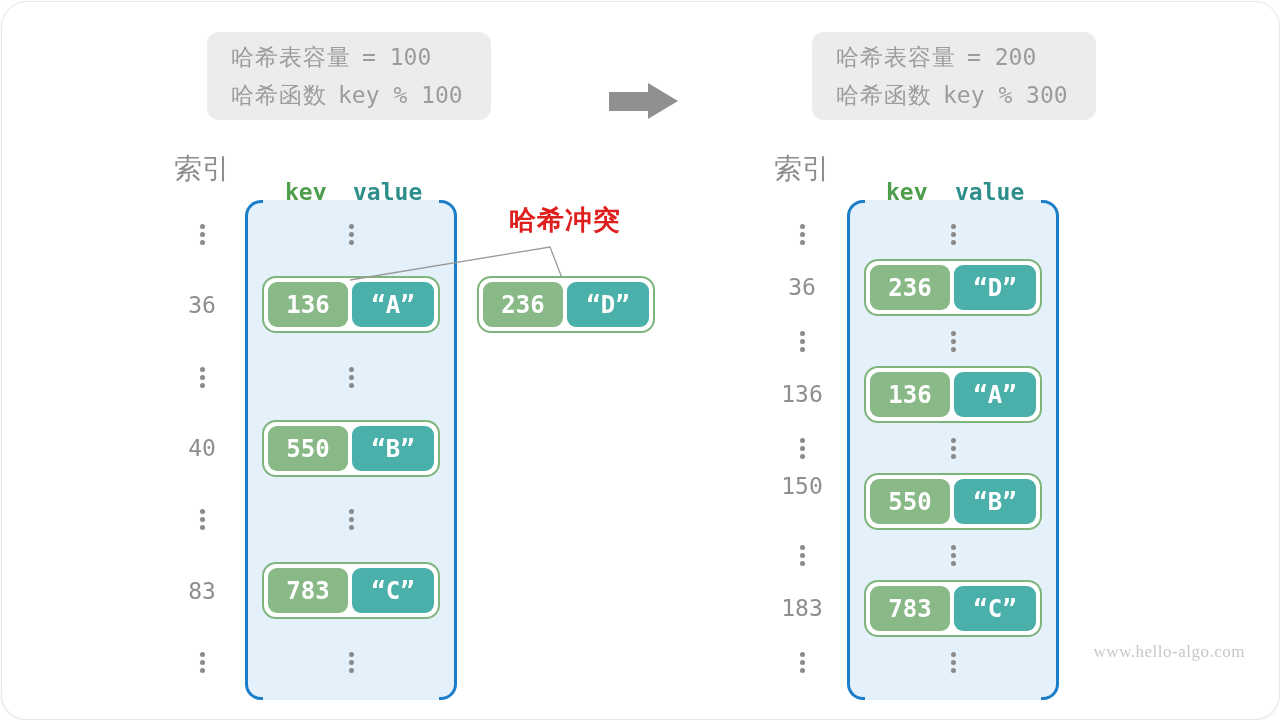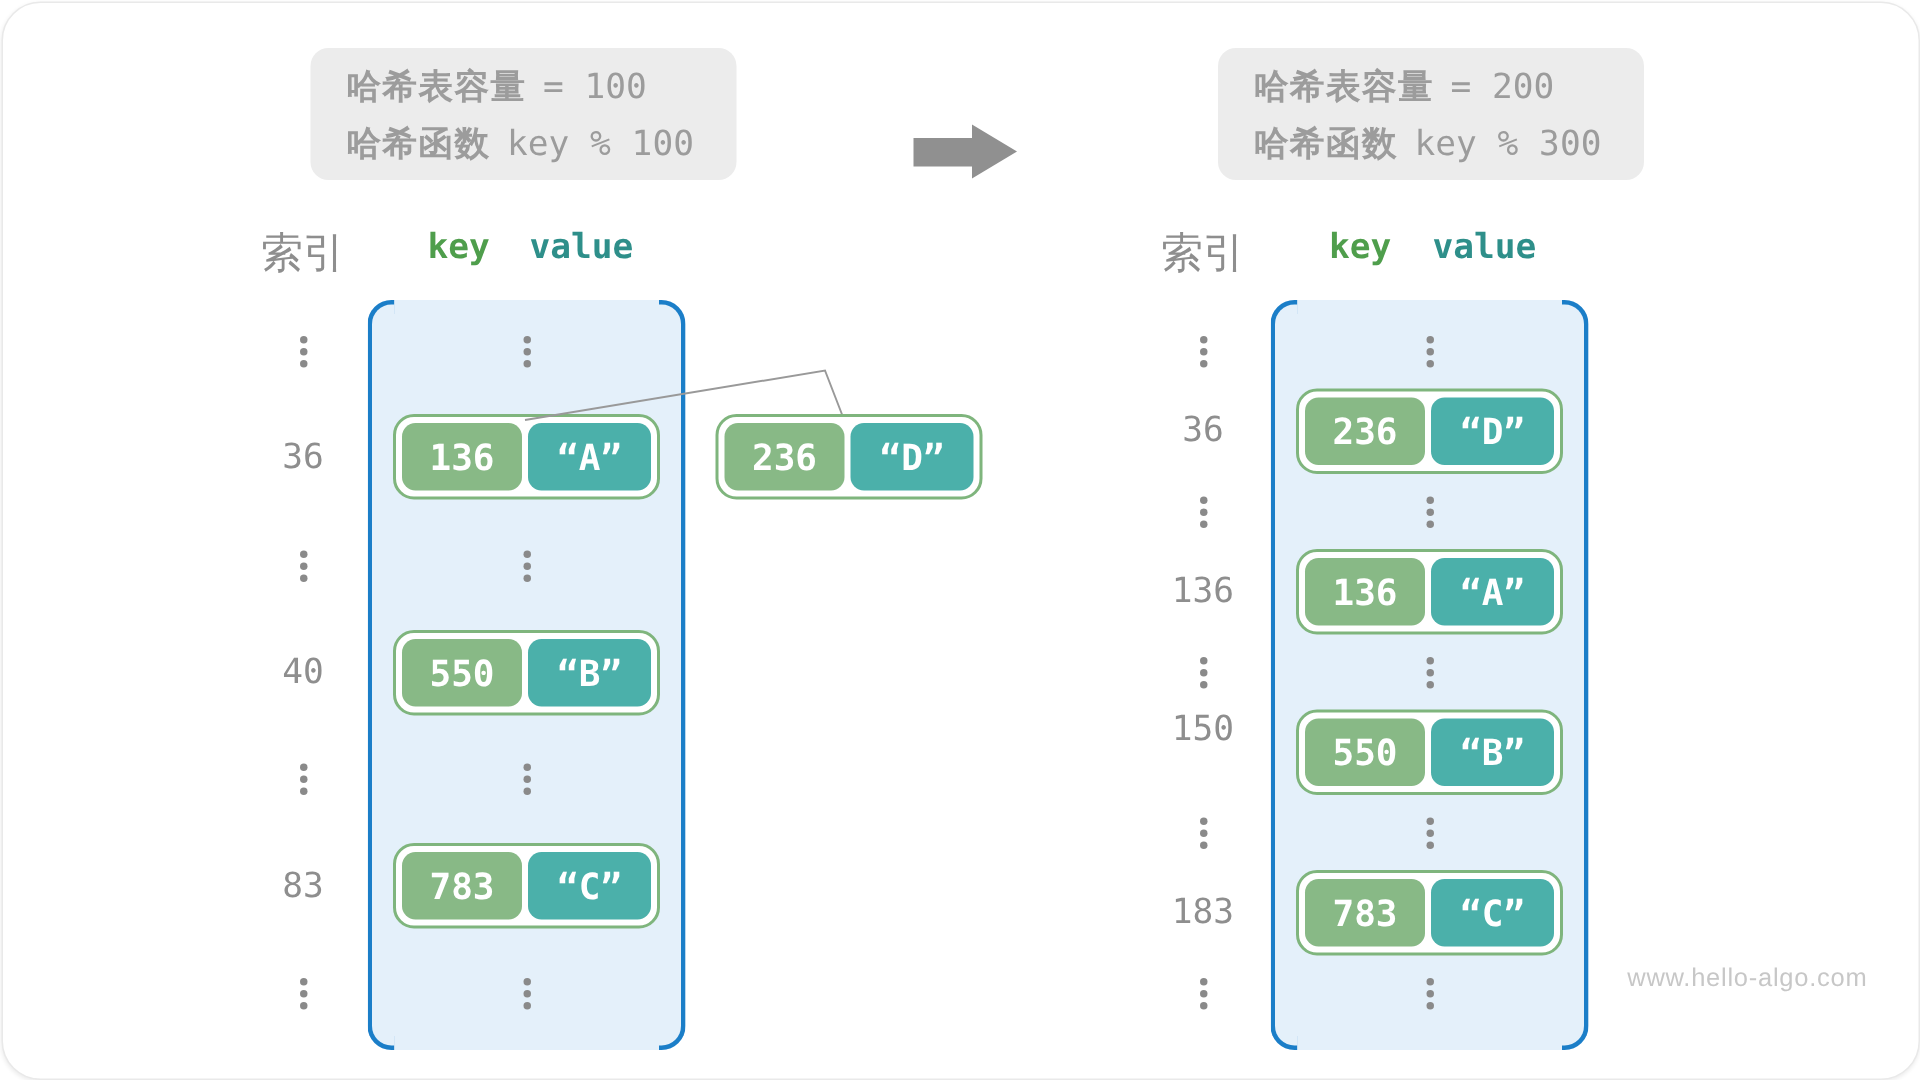--- a/index.html
+++ b/index.html
@@ -14,38 +14,38 @@
   .mono{font-family:"DejaVu Sans Mono","Liberation Mono",monospace;}
 
   
   .info-box{
     background:var(--info-box-bg,#ececec);border-radius:12px;
     width:284px;height:88px;box-sizing:border-box;
     display:flex;flex-direction:column;justify-content:center;gap:7px;
     padding-left:24px;
   }
   .info-line{display:flex;align-items:baseline;font-size:23px;color:var(--info-text-gray,#9c9c9c);}
-  .info-line .cn{font-weight:700;margin-right:11px;letter-spacing:1px;}
+  .info-line .cn{font-weight:400;margin-right:11px;letter-spacing:1px;}
   .info-line .code{font-family:"DejaVu Sans Mono","Liberation Mono",monospace;text-align:center;}
 
   
   .big-title{
     left:520px;top:28px;width:280px;text-align:center;
     font-size:26px;font-weight:700;color:var(--title-dark,#3d3d3d);letter-spacing:1px;
   }
   .arrow-body{left:607px;top:90px;width:39px;height:19px;background:var(--arrow-gray,#909090);}
   .arrow-head{
     left:646px;top:81px;width:0;height:0;
     border-left:30px solid var(--arrow-gray,#909090);
     border-top:18px solid transparent;border-bottom:18px solid transparent;
   }
 
   
   .col-header{width:80px;text-align:center;font-size:28px;color:var(--gray-text,#8e8e8e);}
-  .kv{font-size:23px;font-weight:700;}
+  .kv{font-size:23px;font-weight:700;margin-top:27px;}
   .kv.key{color:var(--key-header-green,#4f9e4c);}
   .kv.value{color:var(--value-header-teal,#2e8f8a);}
 
   
   .table-bg{
     width:212px;height:500px;background:var(--table-fill,#e4f0fa);
     border-radius:16px;
   }
   .bracket{position:absolute;top:0;bottom:0;width:18px;box-sizing:border-box;
     border:3px solid var(--accent-blue,#1b7ec8);}
@@ -81,21 +81,21 @@
   
   .collision-label{
     left:488px;top:200px;width:150px;text-align:center;
     font-size:27px;font-weight:700;color:var(--collision-red,#df1e1e);letter-spacing:1px;
   }
   svg.lines{left:0;top:0;pointer-events:none;}
 
   
   .watermark{
     right:34px;top:640px;font-size:17px;letter-spacing:.5px;
-    font-family:Liberation Sans, sans-serif;
+    font-family:Liberation Serif, serif;
     color:var(--watermark-gray,#c7c7c7);
   }
 </style>
 </head>
 <body>
 
 <div class="card">
 
   <div class="abs info-box" style="left:205px;top:30px;">
     <div class="info-line">
@@ -184,20 +184,21 @@
   </div>
   <div class="abs dots" style="left:346px;top:650px;">
       <i></i>
       <i></i>
       <i></i>
     </div>
 
   <svg class="abs lines" width="1280" height="720" viewBox="0 0 1280 720">
     <polyline points="348,278 548,245 560,276" fill="none" stroke="#999999" stroke-width="1.3"></polyline>
   </svg>
+  <div class="abs collision-label">哈希冲突</div>
   <div class="abs pair" style="left:475px;top:274px;">
     <div class="key-box">236</div>
     <div class="val-box">“D”</div>
   </div>
 
   <div class="abs col-header" style="left:760px;top:148px;">索引</div>
   <span class="abs kv key mono" style="left:884px;top:150px;">key</span>
   <span class="abs kv value mono" style="left:953px;top:150px;">value</span>
 
   <div class="abs table-bg" style="left:845px;top:198px;">

